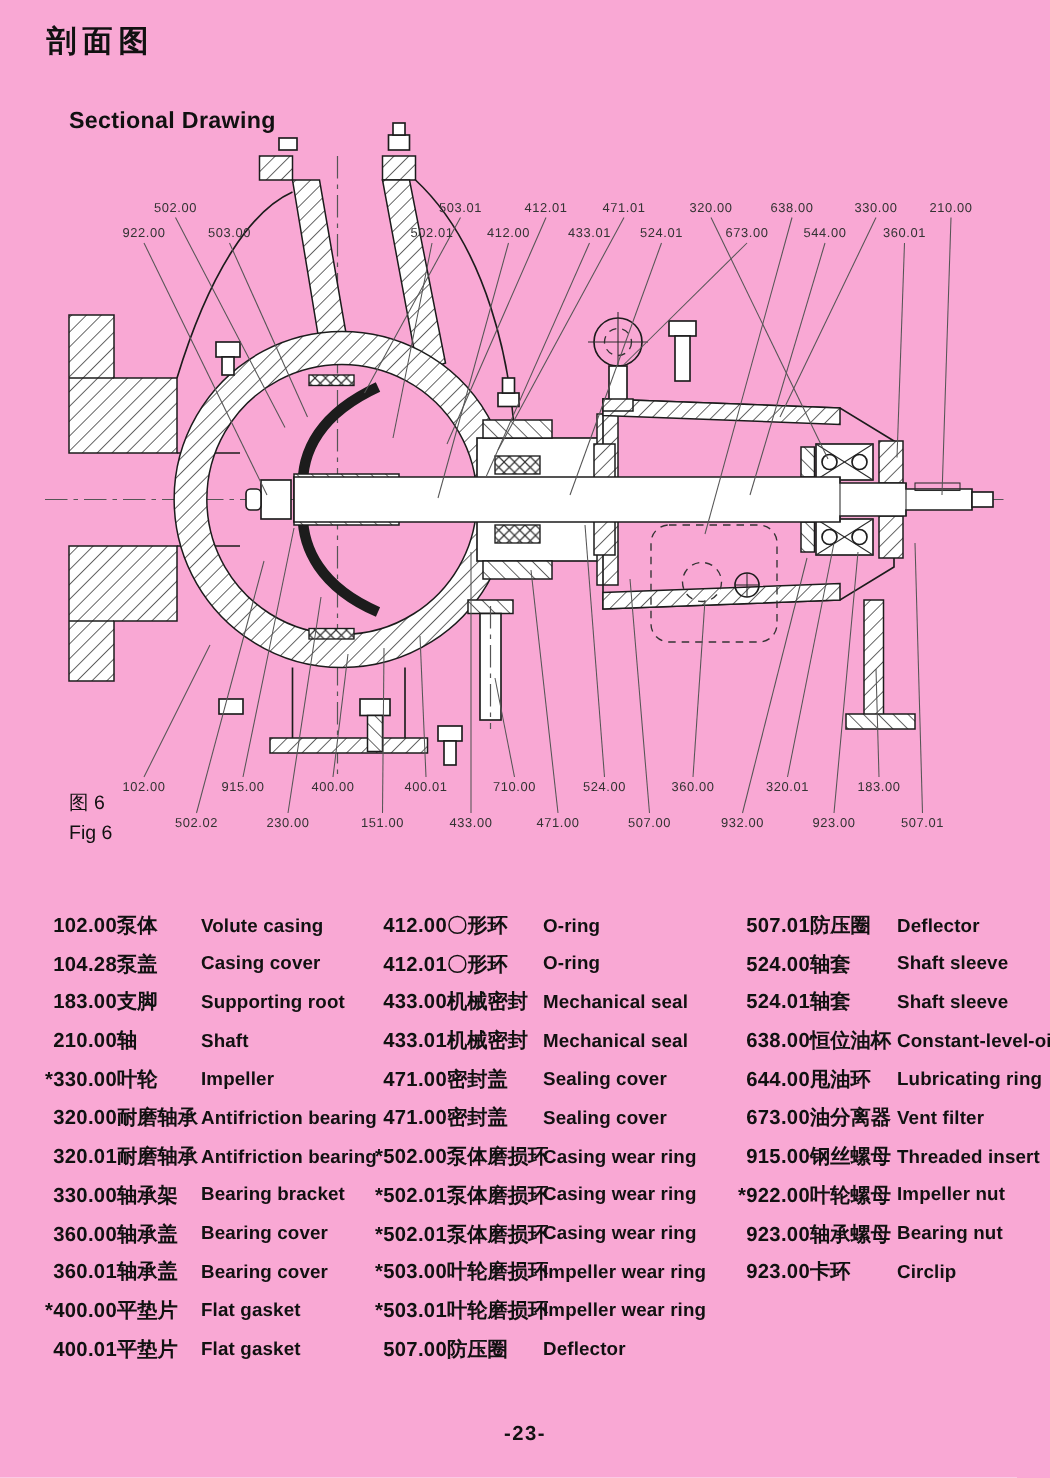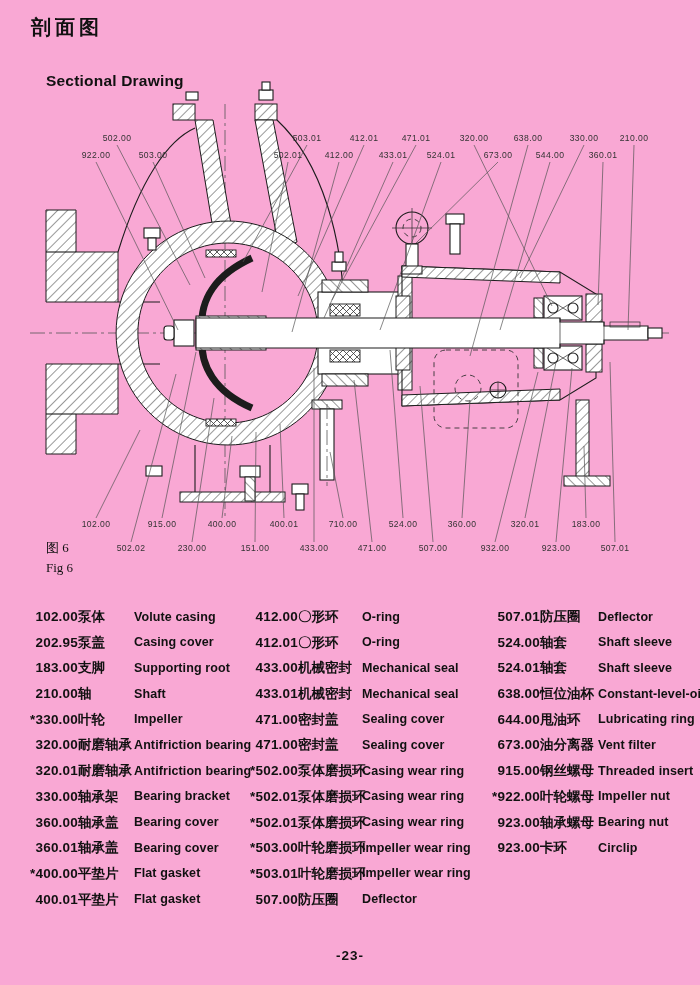--- a/index.html
+++ b/index.html
@@ -4,21 +4,21 @@
 <style>
   html,body{margin:0;padding:0;}
   body{width:700px;height:985px;background:#ffffff;position:relative;
        font-family:"Liberation Sans",sans-serif;color:#111;overflow:hidden;}
   .page{position:absolute;inset:0;background:#f9a8d4;}
   .title-zh{position:absolute;left:31px;top:14px;font-size:20px;font-weight:700;
             letter-spacing:4px;margin:0;}
   .title-en{position:absolute;left:46px;top:72px;font-size:15.5px;font-weight:700;
             margin:0;letter-spacing:0.2px;}
   svg.drawing{position:absolute;left:0;top:0;width:700px;height:600px;}
-  .figcap{position:absolute;left:46px;top:538px;font-family:Liberation Serif, serif;
+  .figcap{position:absolute;left:46px;top:525px;font-family:Liberation Sans, sans-serif;
           font-size:13px;line-height:20px;}
   .pcol{position:absolute;top:608px;}
   .g1{left:22px;width:216px;}
   .g2{left:242px;width:238px;}
   .g3{left:484px;width:212px;}
   .prow{position:relative;height:25.7px;font-weight:700;font-size:13.5px;white-space:nowrap;}
   .pnum{display:inline-block;width:56px;text-align:right;letter-spacing:0.2px;}
   .pzh{font-size:13.5px;}
   .pen{position:absolute;top:1.5px;font-size:12.5px;letter-spacing:0.1px;}
   .g1 .pen{left:112px;}
@@ -267,21 +267,21 @@
       </g>
   </svg>
 
   <div class="figcap">
     <div>图 6</div>
     <div>Fig 6</div>
   </div>
 
   <div class="pcol g1">
       <div class="prow"><span class="pnum">102.00</span><span class="pzh">泵体</span><span class="pen">Volute casing</span></div>
-      <div class="prow"><span class="pnum">202.95</span><span class="pzh">泵盖</span><span class="pen">Casing cover</span></div>
+      <div class="prow"><span class="pnum">104.28</span><span class="pzh">泵盖</span><span class="pen">Casing cover</span></div>
       <div class="prow"><span class="pnum">183.00</span><span class="pzh">支脚</span><span class="pen">Supporting root</span></div>
       <div class="prow"><span class="pnum">210.00</span><span class="pzh">轴</span><span class="pen">Shaft</span></div>
       <div class="prow"><span class="pnum">*330.00</span><span class="pzh">叶轮</span><span class="pen">Impeller</span></div>
       <div class="prow"><span class="pnum">320.00</span><span class="pzh">耐磨轴承</span><span class="pen">Antifriction bearing</span></div>
       <div class="prow"><span class="pnum">320.01</span><span class="pzh">耐磨轴承</span><span class="pen">Antifriction bearing</span></div>
       <div class="prow"><span class="pnum">330.00</span><span class="pzh">轴承架</span><span class="pen">Bearing bracket</span></div>
       <div class="prow"><span class="pnum">360.00</span><span class="pzh">轴承盖</span><span class="pen">Bearing cover</span></div>
       <div class="prow"><span class="pnum">360.01</span><span class="pzh">轴承盖</span><span class="pen">Bearing cover</span></div>
       <div class="prow"><span class="pnum">*400.00</span><span class="pzh">平垫片</span><span class="pen">Flat gasket</span></div>
       <div class="prow"><span class="pnum">400.01</span><span class="pzh">平垫片</span><span class="pen">Flat gasket</span></div>

